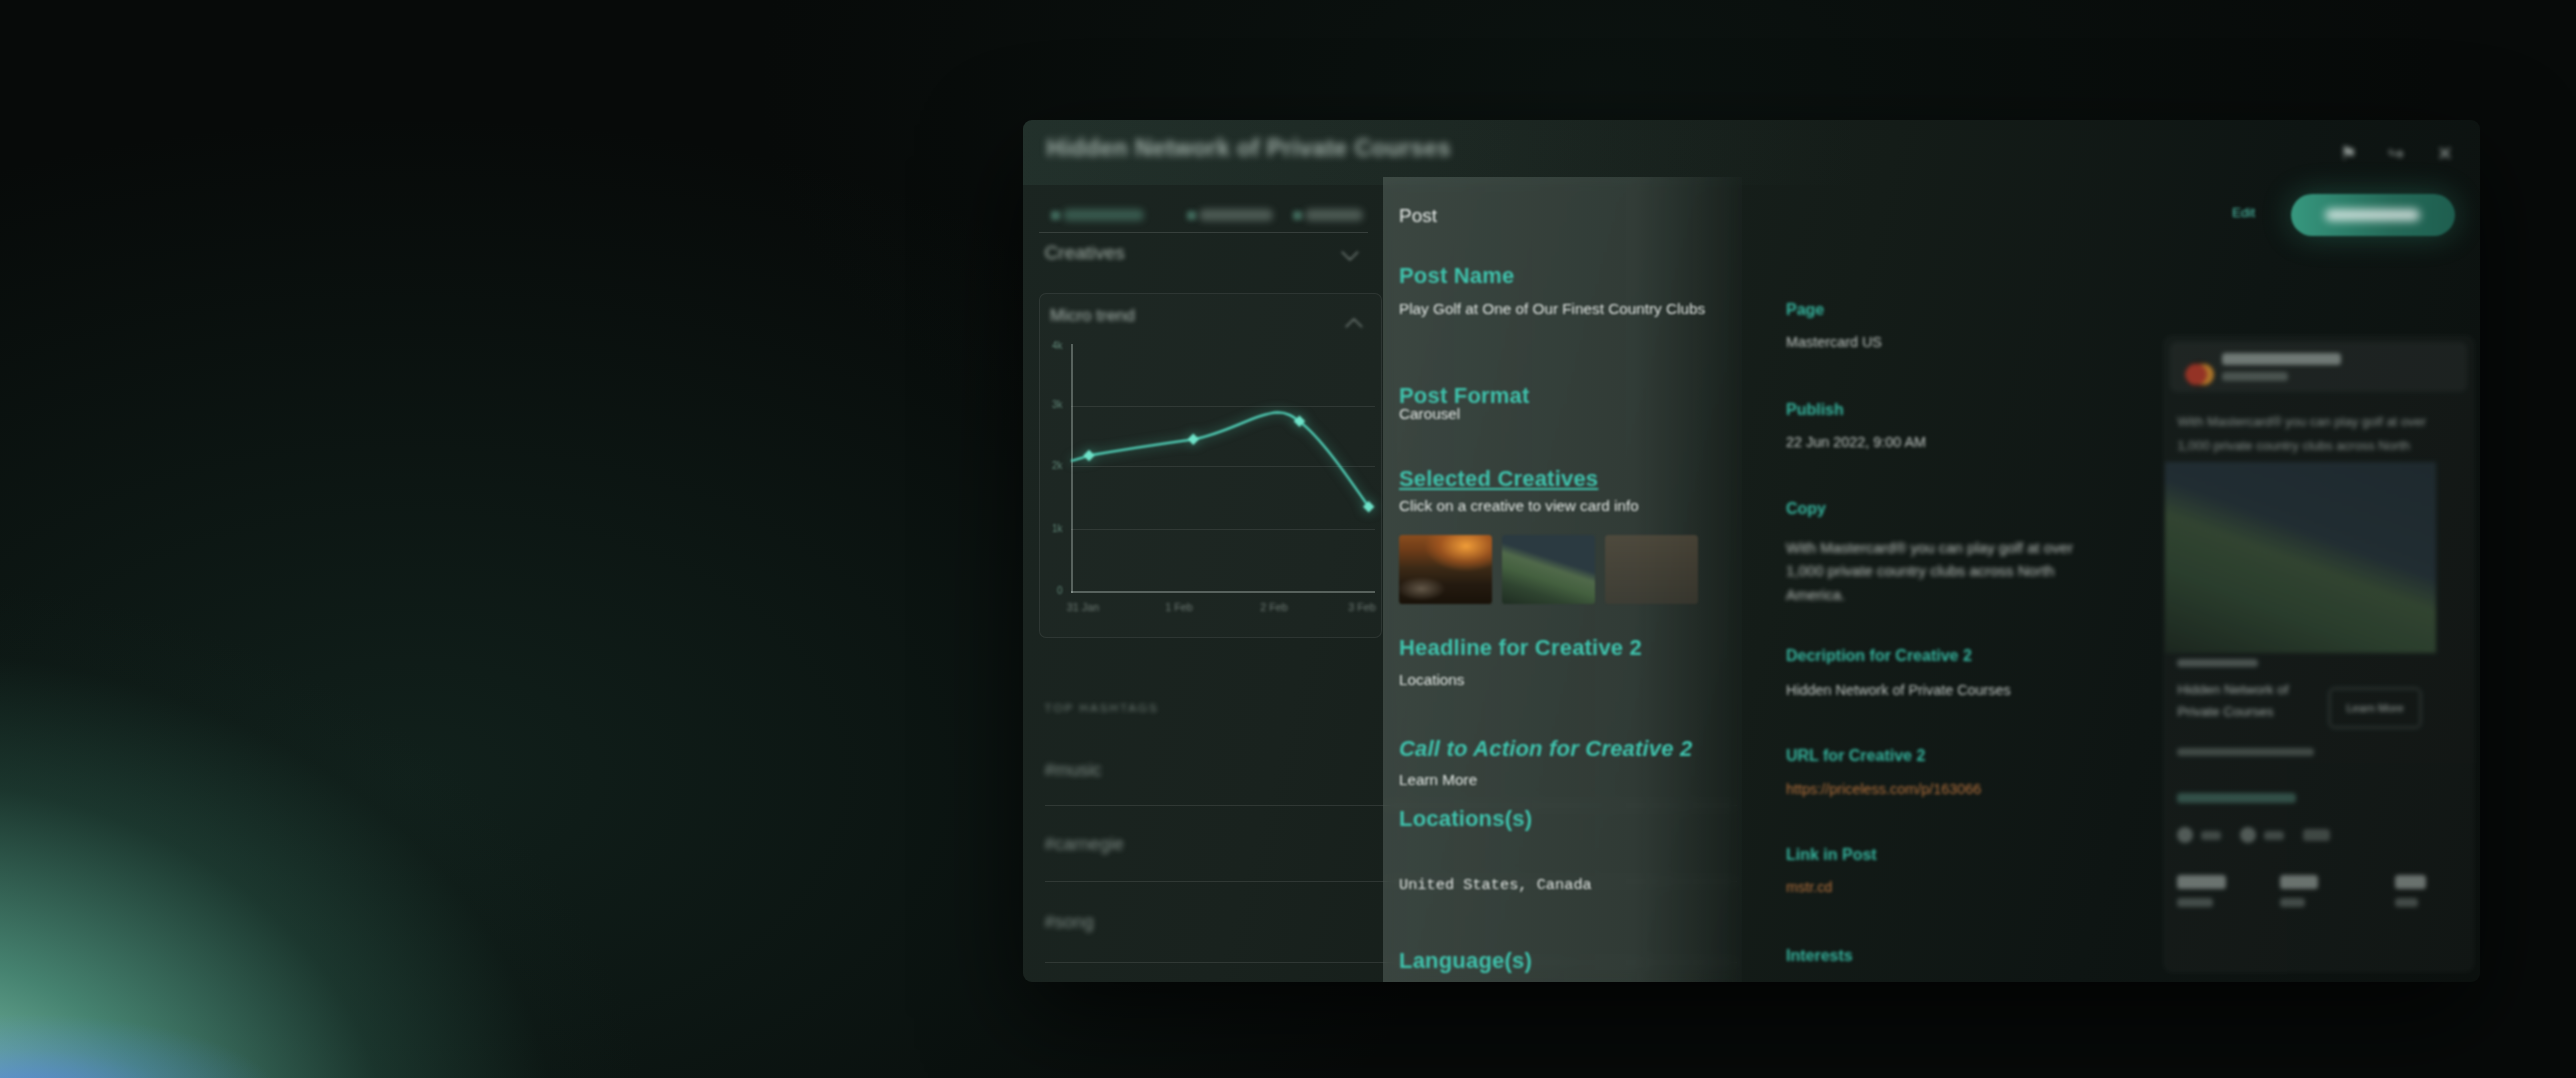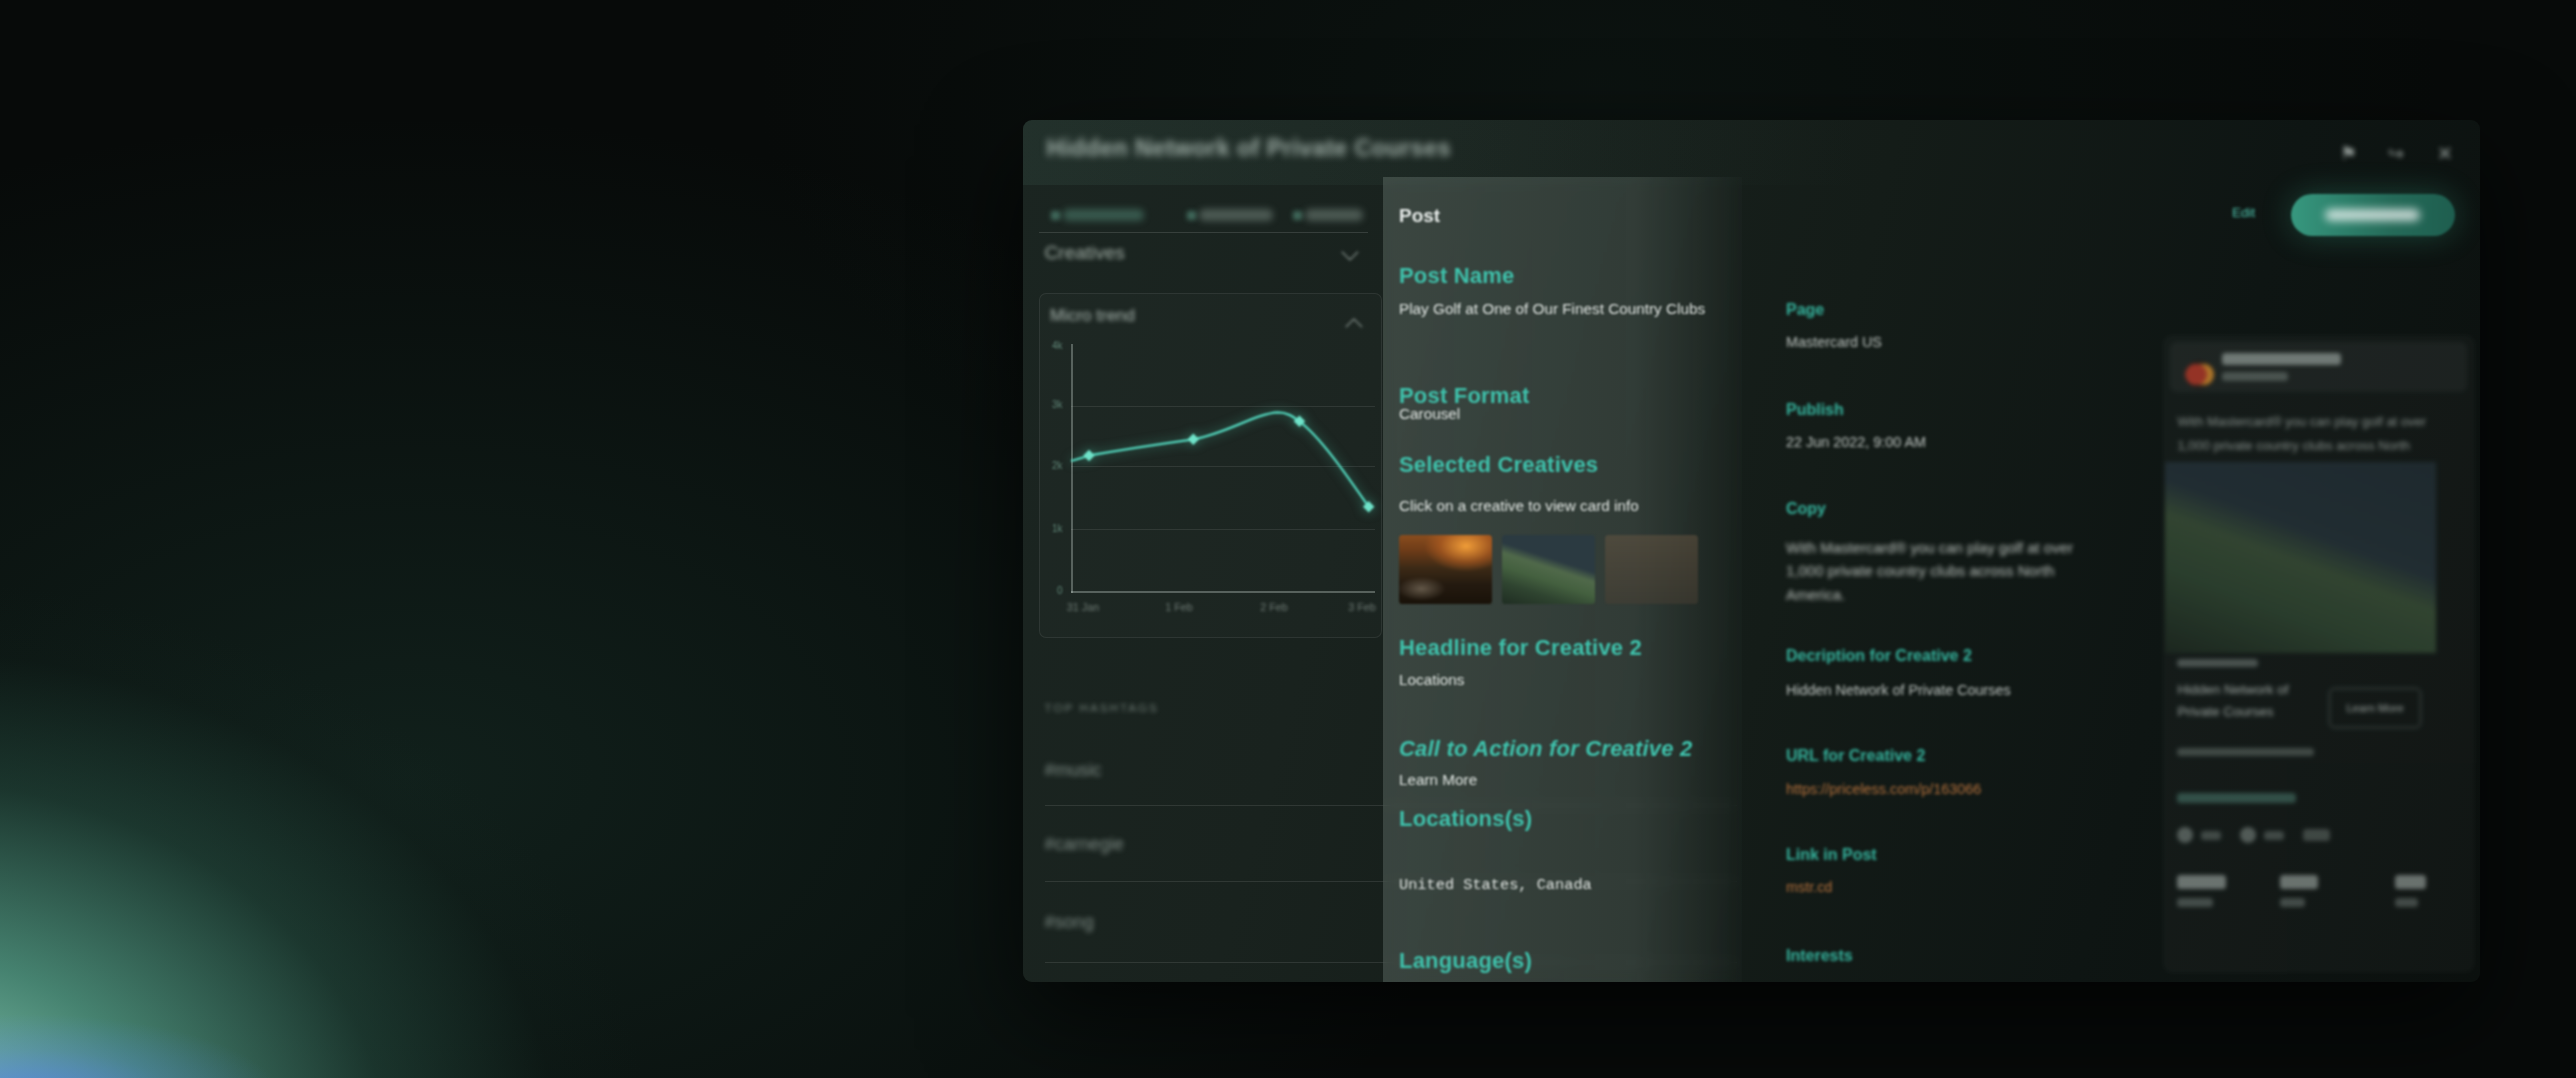--- a/index.html
+++ b/index.html
@@ -154,29 +154,29 @@
     <div class="abs hash-head" style="left:21.6px;top:581px;">TOP HASHTAGS</div>
     <div class="abs hash-item" style="left:21.6px;top:640px;">#music</div>
     <div class="hash-div" style="top:685px;"></div>
     <div class="abs hash-item" style="left:21.6px;top:714px;">#carnegie</div>
     <div class="hash-div" style="top:761px;"></div>
     <div class="abs hash-item" style="left:21.6px;top:792px;">#song</div>
     <div class="hash-div" style="top:842px;"></div>
 
     <div class="glass"></div>
 
-    <div class="abs post-title" style="left:376px;top:85px;font-weight:bold;">Post</div>
+    <div class="abs post-title" style="left:376px;top:85px;">Post</div>
 
     <div class="abs f-label" style="left:376px;top:143px;">Post Name</div>
     <div class="abs f-value" style="left:376px;top:180px;">Play Golf at One of Our Finest Country Clubs</div>
 
     <div class="abs f-label" style="left:376px;top:251px;margin-top:12px;">Post Format</div>
     <div class="abs f-value" style="left:376px;top:285px;">Carousel</div>
 
-    <div class="abs f-label" style="left:376px;top:332px;">Selected Creatives</div>
+    <div class="abs f-label" style="left:376px;top:346px;text-decoration:underline;">Selected Creatives</div>
     <div class="abs f-value" style="left:376px;top:377px;">Click on a creative to view card info</div>
 
     <div class="thumb thumb1" style="left:376px;"></div>
     <div class="thumb thumb2" style="left:479px;"></div>
     <div class="thumb thumb3" style="left:582px;"></div>
 
     <div class="abs f-label" style="left:376px;top:515px;">Headline for Creative 2</div>
     <div class="abs f-value" style="left:376px;top:551px;">Locations</div>
 
     <div class="abs f-label" style="left:376px;top:616px;font-style:italic;">Call to Action for Creative 2</div>

